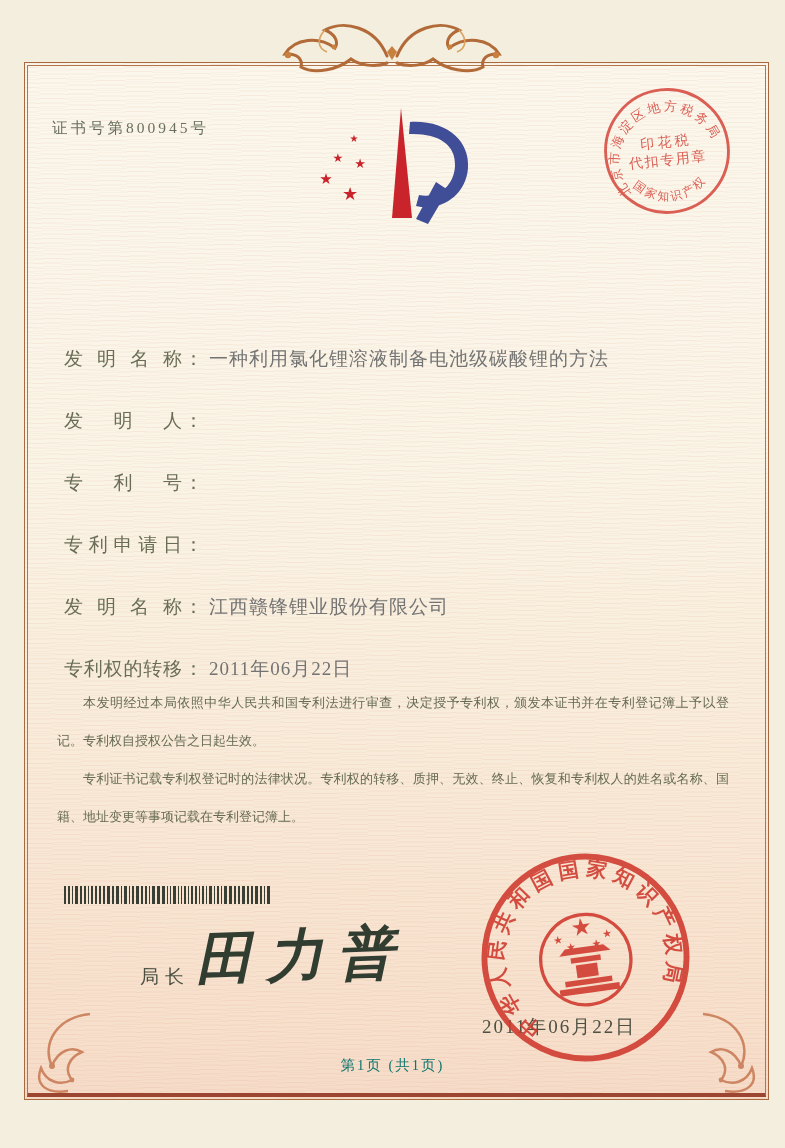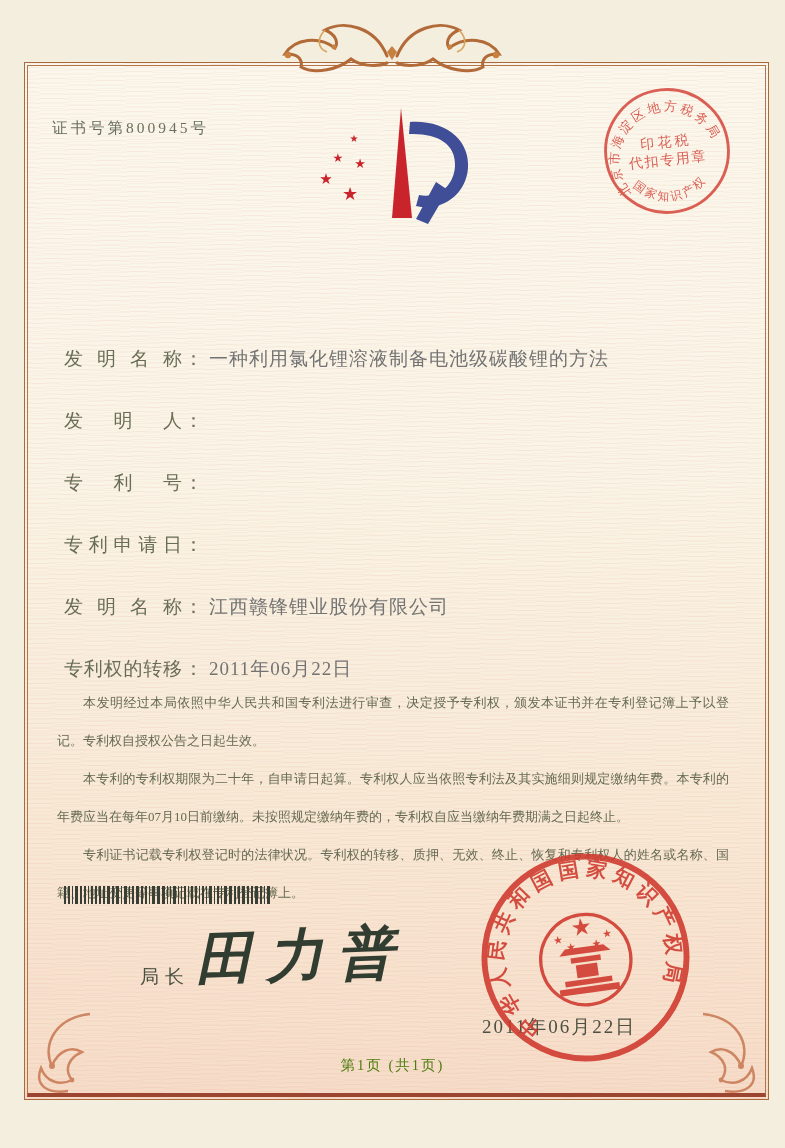--- a/index.html
+++ b/index.html
@@ -49,21 +49,21 @@
   .sig-title{left:140px;top:964px;font-size:19px;letter-spacing:6px;color:#4a5042;}
   .sig-name{
     left:195px;top:918px;font-size:57px;color:#323d31;font-weight:bold;
     letter-spacing:14px;transform:rotate(-2deg);font-style:italic;
   }
 
   .seal-date{left:482px;top:1014px;font-size:19px;letter-spacing:2px;color:#4c5143;z-index:2;}
   .main-seal{left:478px;top:850px;z-index:3;opacity:.88;transform:rotate(-8deg);}
   .tax-stamp{left:600px;top:84px;opacity:.85;transform:rotate(-6deg);}
 
-  .footer{left:0;top:1056px;width:100%;text-align:center;font-size:14.5px;letter-spacing:2px;color:#4d7c0f;}
+  .footer{left:0;top:1056px;width:100%;text-align:center;font-size:14.5px;letter-spacing:2px;color:#0f766e;}
 
   .logo{left:298px;top:100px;}
   .ornament-top{left:255px;top:8px;z-index:4;}
   .corner{bottom:52px;z-index:1;opacity:.8;}
   .corner.left{left:28px;}
   .corner.right{right:20px;transform:scale(-1,1);}
 </style>
 </head>
 <body>
 
@@ -156,21 +156,20 @@
     </div>
     <div class="field-row">
       <span class="field-label">专利权的转移</span>
         <span class="field-colon">：</span>
         <span class="field-value">2011年06月22日</span>
     </div>
   </div>
 
   <div class="abs paras">
     <p>本发明经过本局依照中华人民共和国专利法进行审查，决定授予专利权，颁发本证书并在专利登记簿上予以登记。专利权自授权公告之日起生效。</p>
-    <p>本专利的专利权期限为二十年，自申请日起算。专利权人应当依照专利法及其实施细则规定缴纳年费。本专利的年费应当在每年07月10日前缴纳。未按照规定缴纳年费的，专利权自应当缴纳年费期满之日起终止。</p>
     <p>专利证书记载专利权登记时的法律状况。专利权的转移、质押、无效、终止、恢复和专利权人的姓名或名称、国籍、地址变更等事项记载在专利登记簿上。</p>
   </div>
 
   <div class="abs barcode">
       <i style="width: 2px;"></i>
       <i style="width: 2px;"></i>
       <i style="width: 1px;"></i>
       <i style="width: 3px;"></i>
       <i style="width: 2px;"></i>
       <i style="width: 2px;"></i>

